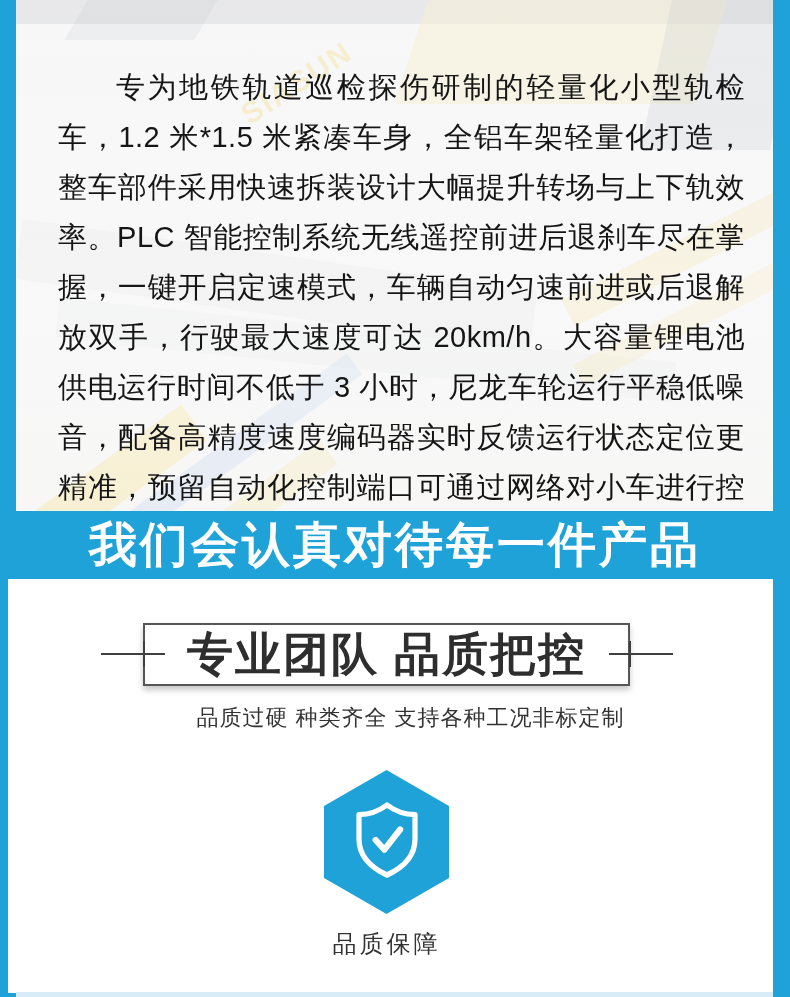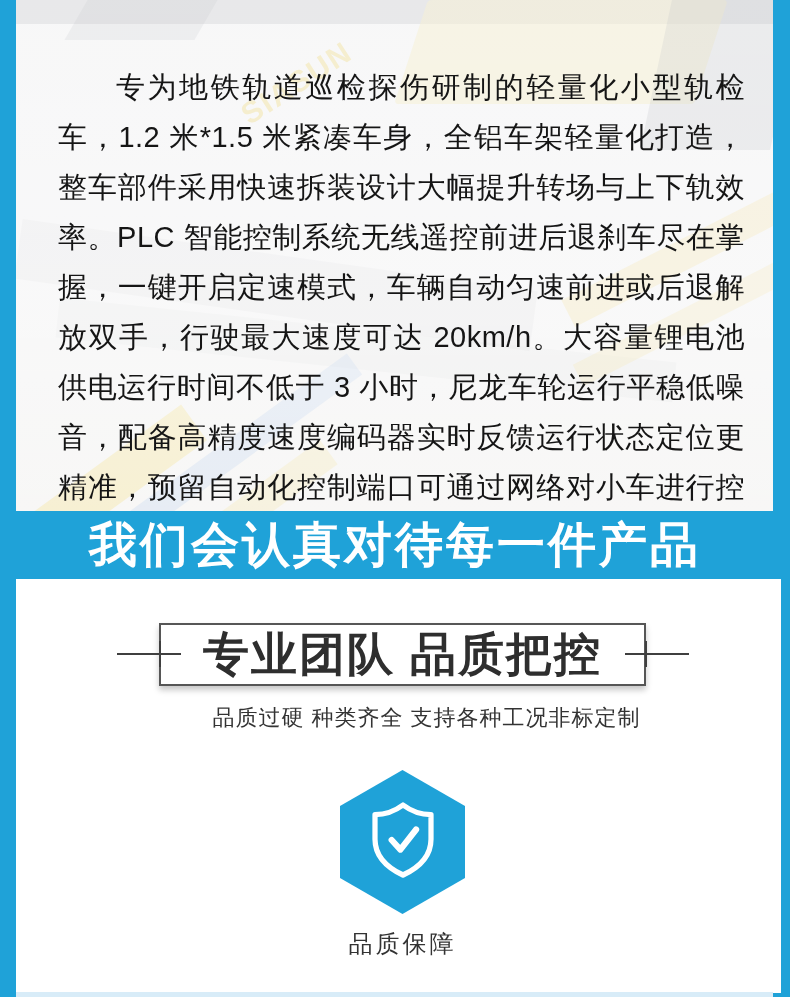--- a/index.html
+++ b/index.html
@@ -32,21 +32,21 @@
            background:linear-gradient(180deg,rgba(255,255,255,.66) 0%,rgba(255,255,255,.62) 60%,rgba(255,255,255,.45) 100%);}
   .intro{position:relative;padding:33px 28px 0 42px;font-size:29px;line-height:50px;
          color:#151515;text-align:justify;letter-spacing:.5px;text-indent:58px;}
 
   
   .banner{position:absolute;left:0;top:511px;width:790px;height:68px;background:#1fa2d8;
           display:flex;align-items:center;justify-content:center;}
   .banner-text{color:#ffffff;font-size:48px;font-weight:bold;letter-spacing:3px;}
 
   
-  .content{position:absolute;left:24px;top:579px;width:757px;height:414px;background:#ffffff;}
+  .content{position:absolute;left:8px;top:579px;width:757px;height:414px;background:#ffffff;}
   .title-row{position:relative;margin-top:44px;height:63px;display:flex;justify-content:center;}
   .title-box{box-sizing:border-box;width:487px;height:63px;background:#ffffff;border:2px solid #565656;
              box-shadow:0 4px 6px rgba(0,0,0,.22);display:flex;align-items:center;justify-content:center;}
   .section-title{font-size:46px;font-weight:900;color:#2e2e2e;letter-spacing:2px;white-space:nowrap;}
   .deco{position:absolute;top:30px;width:64px;height:2px;background:#3f3f3f;}
   .deco.left{right:calc(50% + 222px);}
   .deco.right{left:calc(50% + 222px);}
   .deco::after{content:"";position:absolute;top:-12px;width:2px;height:26px;background:#3f3f3f;}
   .deco.left::after{left:42px;}
   .deco.right::after{left:20px;}

